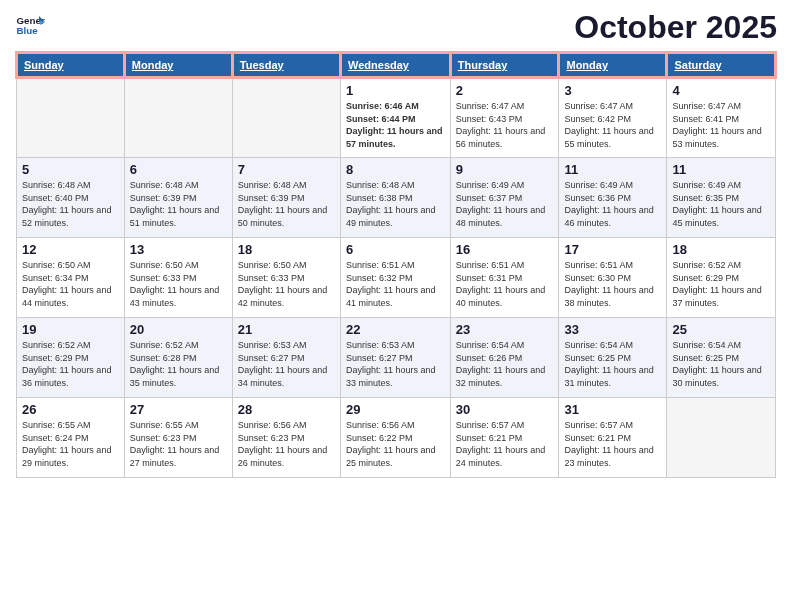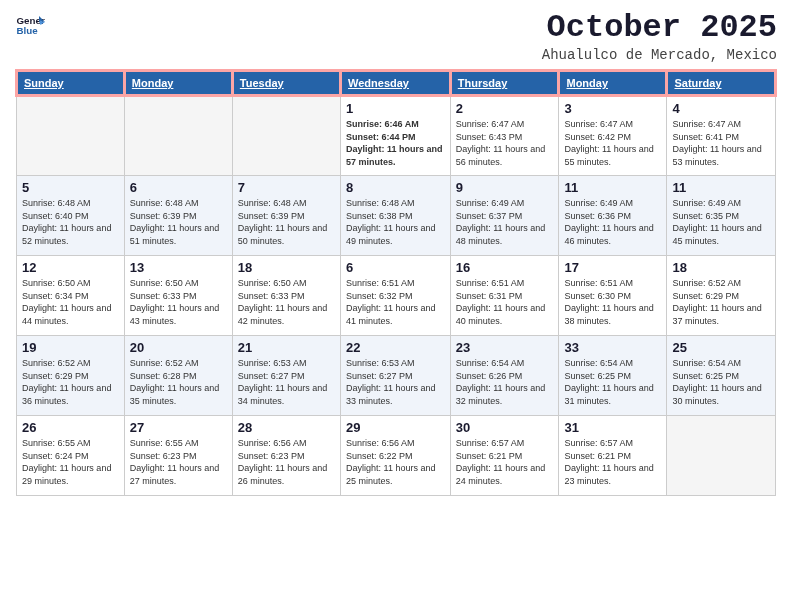--- a/index.html
+++ b/index.html
@@ -24,22 +24,21 @@
     .logo {
       display: flex;
       align-items: center;
       gap: 4px;
     }
     .logo-icon {
       width: 30px;
       height: 30px;
     }
     .title-block {
-      text-align: right;
-      font-family: Liberation Mono, monospace;
+      text-align: left;
     }
     .month-title {
       font-size: 32px;
       font-weight: bold;
       color: #1a1a2e;
       line-height: 1.1;
     }
     .subtitle {
       font-size: 14px;
       color: #444;
@@ -98,21 +97,20 @@
     <div class="logo">
       <svg class="logo-icon" viewBox="0 0 40 40">
         <text x="2" y="18" font-size="13" font-weight="bold" fill="#1a1a2e">General</text>
         <text x="2" y="32" font-size="13" font-weight="bold" fill="#2563a8">Blue</text>
         <polygon points="32,8 40,16 32,14" fill="#2563a8"></polygon>
         <polygon points="32,14 40,16 34,20" fill="#4a90d9"></polygon>
       </svg>
     </div>
     <div class="title-block">
       <div class="month-title">October 2025</div>
-      <div class="subtitle">Ahualulco de Mercado, Mexico</div>
     </div>
   </div>
 
   <table class="calendar">
     <thead>
       <tr>
         <th>Sunday</th>
         <th>Monday</th>
         <th>Tuesday</th>
         <th>Wednesday</th>

